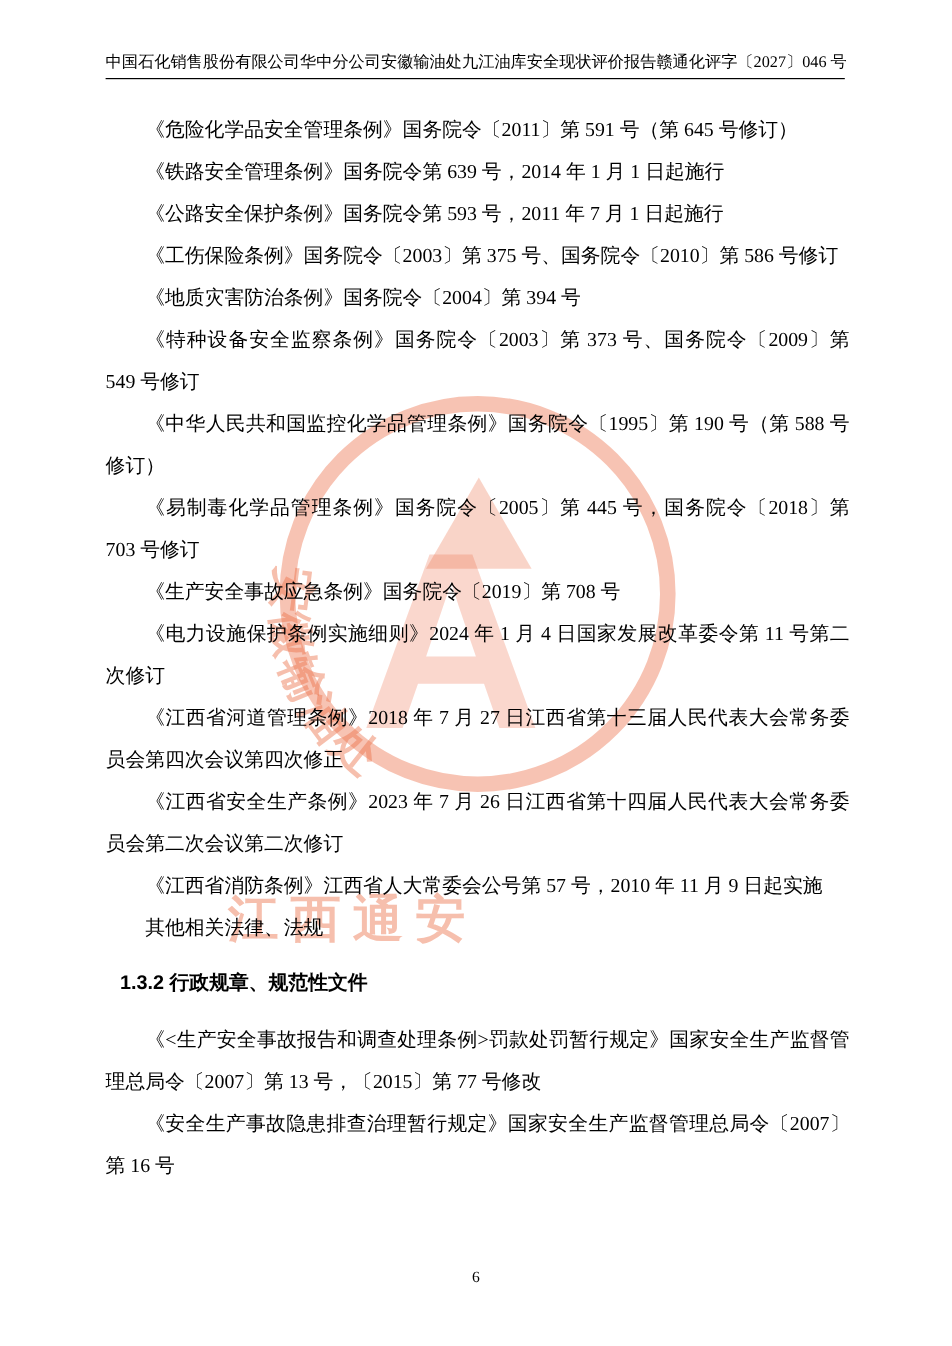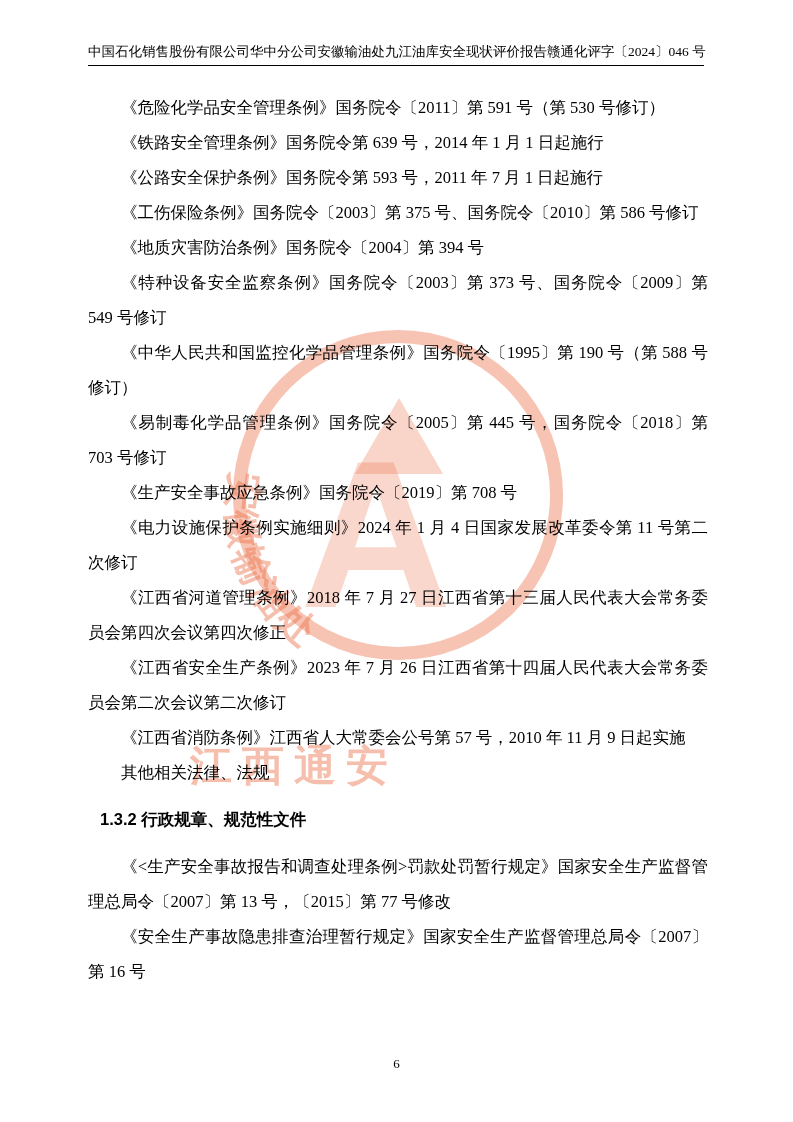--- a/index.html
+++ b/index.html
@@ -160,25 +160,25 @@
         <textPath href="#arcpath" startOffset="6%">安徽输油处</textPath>
       </text>
     </svg>
     <div class="wm-bottom">江西通安</div>
   </div>
 
   <div class="content">
 
     <div class="header">
       <div class="header-left">中国石化销售股份有限公司华中分公司安徽输油处九江油库安全现状评价报告</div>
-      <div class="header-right">赣通化评字〔2024〕046 号</div>
+      <div class="header-right">赣通化评字〔2027〕046 号</div>
     </div>
 
     <div class="body-block">
-      <p class="para">《危险化学品安全管理条例》国务院令〔2011〕第 591 号（第 530 号修订）</p>
+      <p class="para">《危险化学品安全管理条例》国务院令〔2011〕第 591 号（第 645 号修订）</p>
       <p class="para">《铁路安全管理条例》国务院令第 639 号，2014 年 1 月 1 日起施行</p>
       <p class="para">《公路安全保护条例》国务院令第 593 号，2011 年 7 月 1 日起施行</p>
       <p class="para">《工伤保险条例》国务院令〔2003〕第 375 号、国务院令〔2010〕第 586 号修订</p>
       <p class="para">《地质灾害防治条例》国务院令〔2004〕第 394 号</p>
       <p class="para">《特种设备安全监察条例》国务院令〔2003〕第 373 号、国务院令〔2009〕第 549 号修订</p>
       <p class="para">《中华人民共和国监控化学品管理条例》国务院令〔1995〕第 190 号（第 588 号修订）</p>
       <p class="para">《易制毒化学品管理条例》国务院令〔2005〕第 445 号，国务院令〔2018〕第 703 号修订</p>
       <p class="para">《生产安全事故应急条例》国务院令〔2019〕第 708 号</p>
       <p class="para">《电力设施保护条例实施细则》2024 年 1 月 4 日国家发展改革委令第 11 号第二次修订</p>
       <p class="para">《江西省河道管理条例》2018 年 7 月 27 日江西省第十三届人民代表大会常务委员会第四次会议第四次修正</p>

